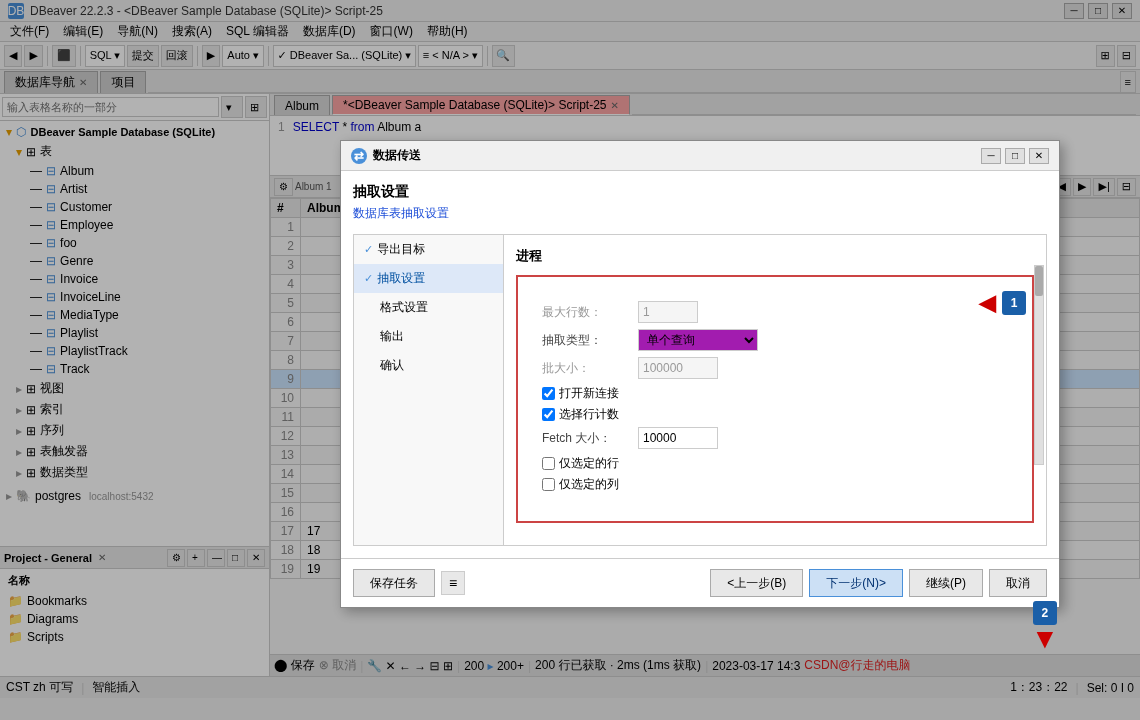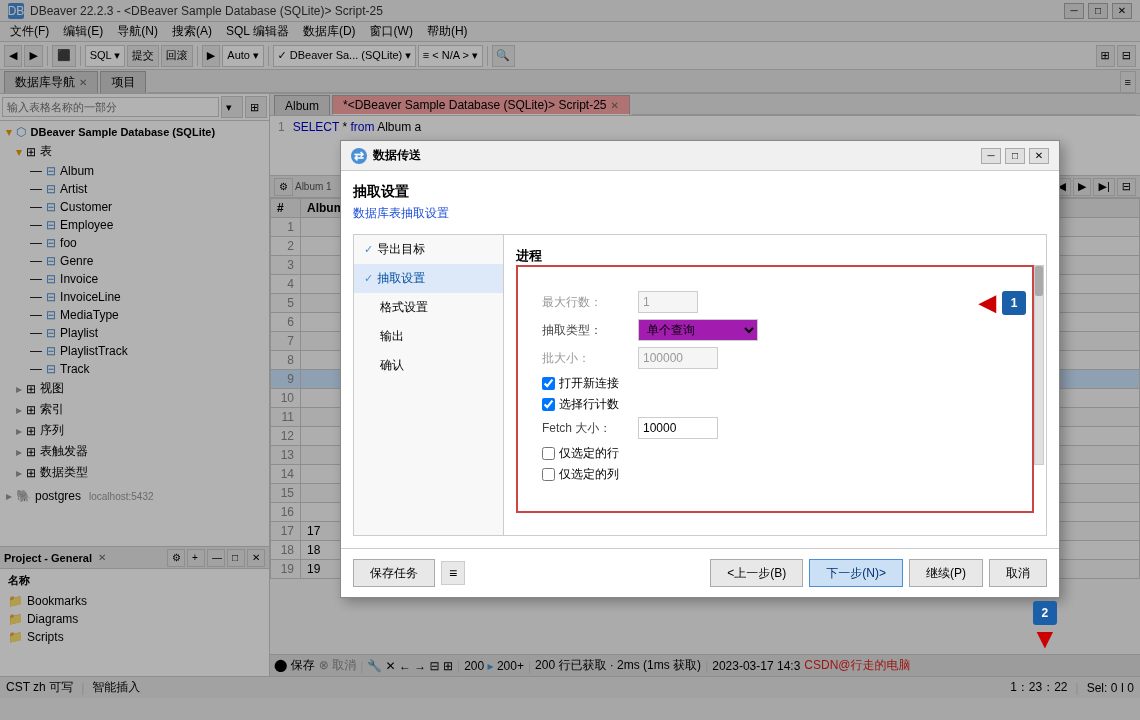--- a/index.html
+++ b/index.html
@@ -62,21 +62,21 @@
     .dialog-title-controls { display: flex; gap: 4px; }
     .dialog-body { padding: 12px; }
     .dialog-section-title { font-size: 14px; font-weight: bold; margin-bottom: 4px; }
     .dialog-section-sub { font-size: 12px; color: #1d4ed8; margin-bottom: 12px; }
     .dialog-main { display: flex; gap: 0; border: 1px solid #ccc; }
     .dialog-nav { width: 150px; border-right: 1px solid #ccc; background: #f8f8f8; }
     .dialog-nav-item { padding: 6px 10px; font-size: 12px; cursor: pointer; display: flex; align-items: center; gap: 4px; }
     .dialog-nav-item.active { background: #dde8f8; color: #0050a0; }
     .nav-check { color: #4a90d9; font-size: 11px; }
     .dialog-content { flex: 1; padding: 12px; }
-    .progress-section { font-size: 13px; font-weight: bold; }
+    .progress-section { font-size: 13px; font-weight: bold; margin-bottom: 10px; }
     .form-section { border: 2px solid #cc4444; padding: 24px; margin-bottom: 10px; }
     .form-row { display: flex; align-items: center; margin-bottom: 6px; gap: 6px; }
     .form-label { width: 90px; font-size: 12px; color: #444; }
     .form-label-disabled { color: #999; }
     .form-input { height: 22px; padding: 0 4px; border: 1px solid #ccc; font-size: 12px; }
     .form-input:disabled { background: #f5f5f5; color: #999; }
     .form-select { height: 22px; padding: 0 4px; border: 1px solid #ccc; font-size: 12px; background: #a21caf; }
     .form-check { display: flex; align-items: center; gap: 4px; margin-bottom: 4px; }
     .form-check input[type=checkbox] { margin: 0; }
 

